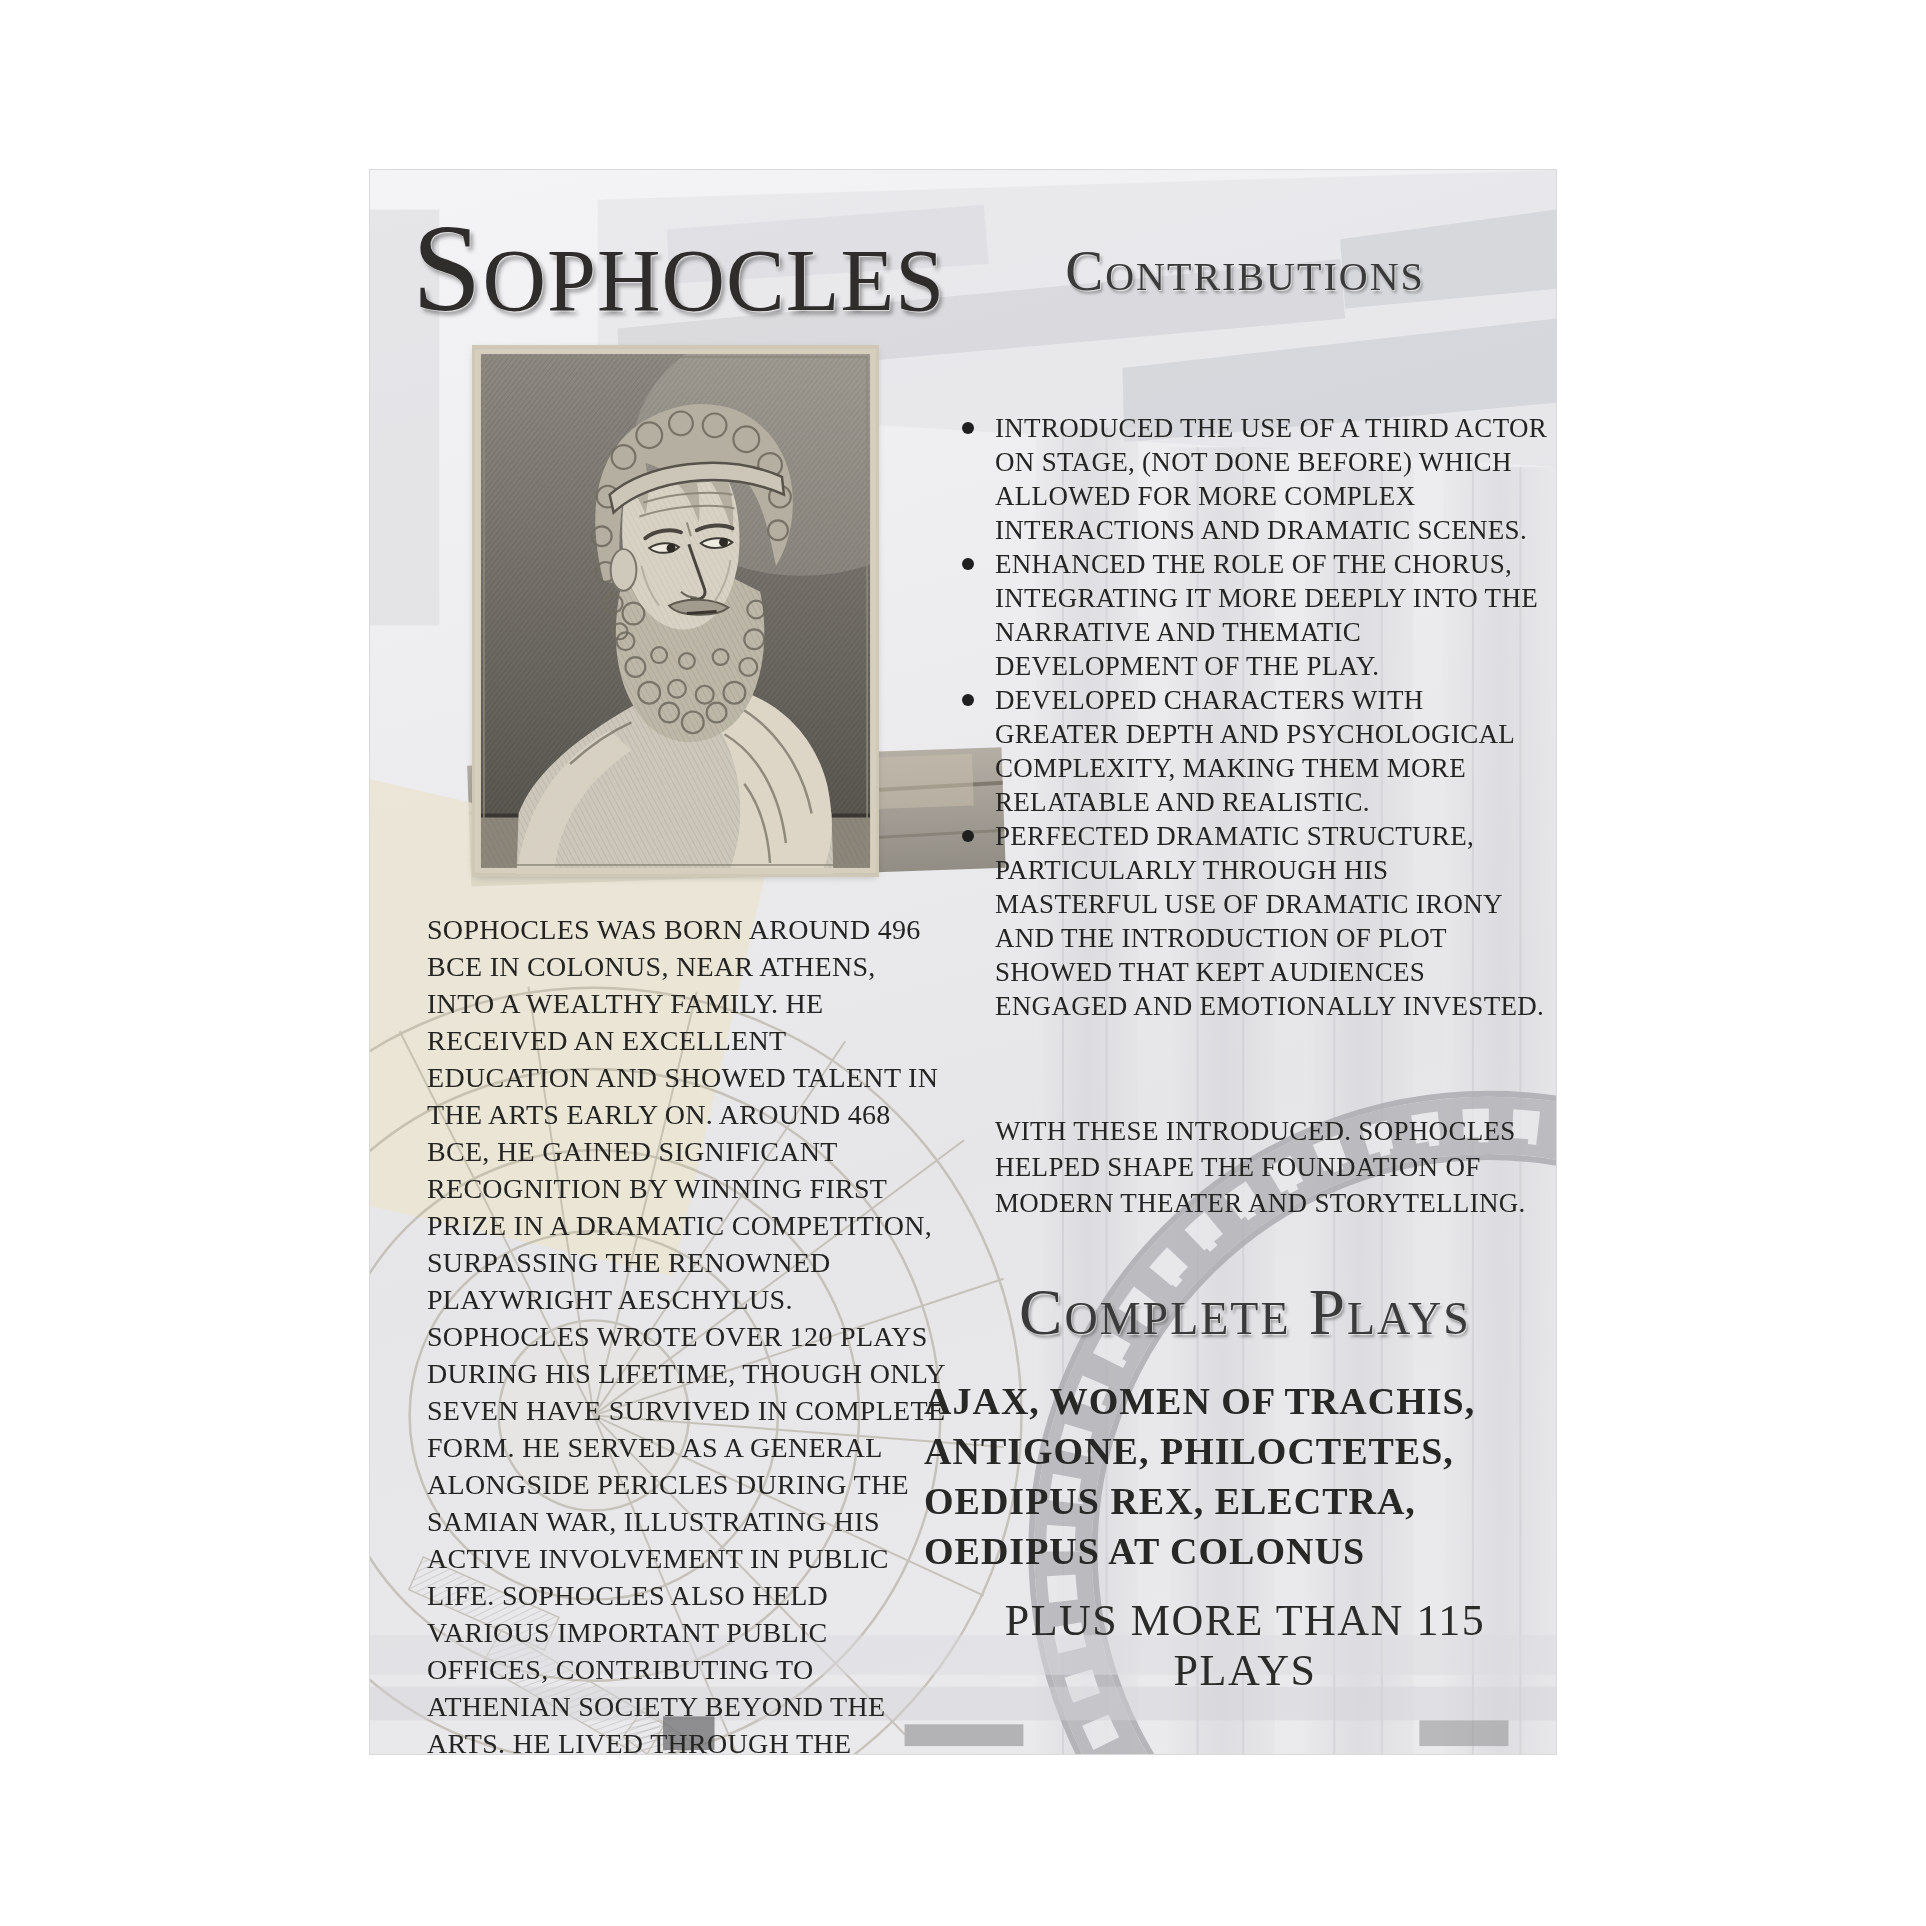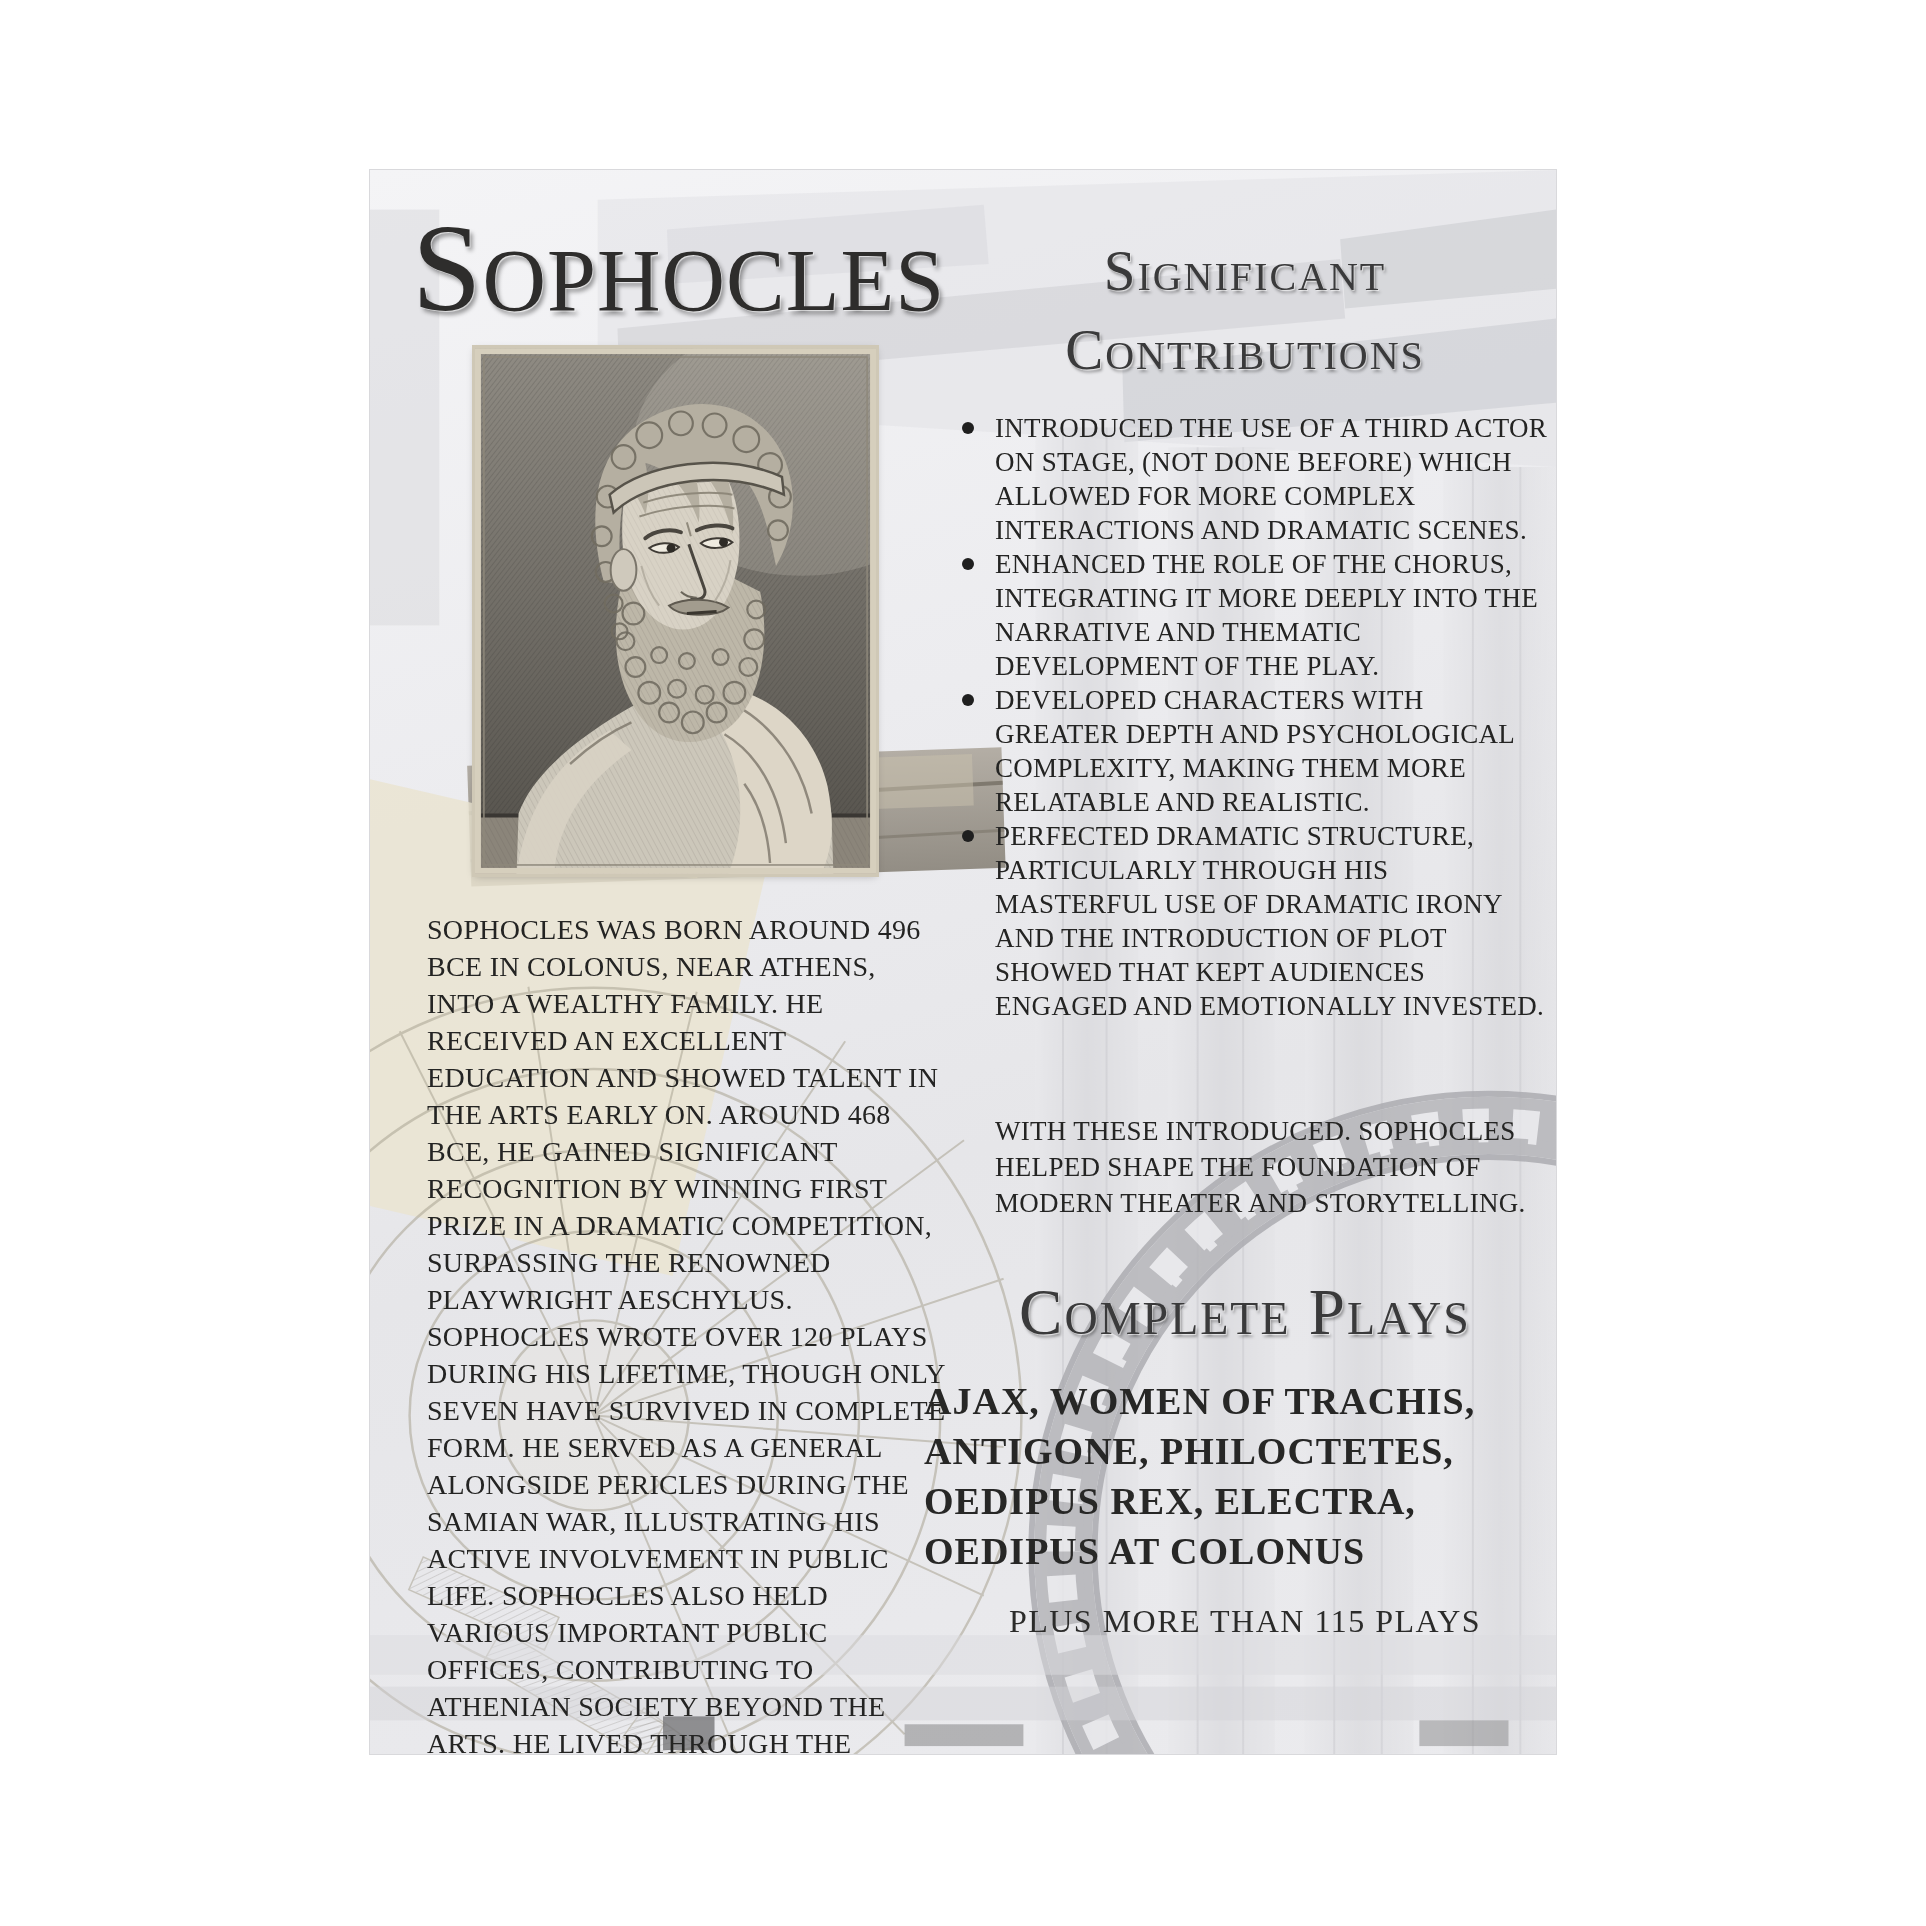--- a/index.html
+++ b/index.html
@@ -55,21 +55,21 @@
     position:absolute;left:625px;top:943px;width:554px;
     font-size:27px;line-height:36px;letter-spacing:0.3px;color:#242423;
   }
 
   .plays-list{
     position:absolute;left:554px;top:1206px;width:634px;text-align:left;
     font-size:38px;line-height:50px;font-weight:bold;letter-spacing:1px;color:#272726;
   }
   .plays-note{
     position:absolute;left:580px;top:1426px;width:590px;text-align:center;
-    font-size:32px;line-height:50px;letter-spacing:1.5px;color:#2b2b2a;
+    font-size:44px;line-height:50px;letter-spacing:1.5px;color:#2b2b2a;
   }
 </style>
 </head>
 <body>
 
 <div class="poster">
 
   <svg class="bg-layer" width="1186" height="1584" viewBox="0 0 1198 1600">
     <defs>
       <linearGradient id="stoneGrad" x1="0" y1="0" x2="0" y2="1">
@@ -273,21 +273,20 @@
       </g>
 
       <rect x="3" y="3" width="399" height="525" fill="none" stroke="#d6cfbd" stroke-width="6"></rect>
       <rect x="9" y="9" width="387" height="513" fill="none" stroke="#8e887b" stroke-width="1.5"></rect>
     </svg>
   </div>
 
   <div class="bio">SOPHOCLES WAS BORN AROUND 496 BCE IN COLONUS, NEAR ATHENS, INTO A WEALTHY FAMILY. HE RECEIVED AN EXCELLENT EDUCATION AND SHOWED TALENT IN THE ARTS EARLY ON. AROUND 468 BCE, HE GAINED SIGNIFICANT RECOGNITION BY WINNING FIRST PRIZE IN A DRAMATIC COMPETITION, SURPASSING THE RENOWNED PLAYWRIGHT AESCHYLUS. SOPHOCLES WROTE OVER 120 PLAYS DURING HIS LIFETIME, THOUGH ONLY SEVEN HAVE SURVIVED IN COMPLETE FORM. HE SERVED AS A GENERAL ALONGSIDE PERICLES DURING THE SAMIAN WAR, ILLUSTRATING HIS ACTIVE INVOLVEMENT IN PUBLIC LIFE. SOPHOCLES ALSO HELD VARIOUS IMPORTANT PUBLIC OFFICES, CONTRIBUTING TO ATHENIAN SOCIETY BEYOND THE ARTS. HE LIVED THROUGH THE GOLDEN AGE OF ATHENS, PASSING AWAY IN 406 BCE, LEAVING BEHIND A LEGACY THAT PROFOUNDLY INFLUENCED THEATER AND DRAMA.</div>
 
   <div class="heading sig-heading">
-    <div>Significant</div>
     <div>Contributions</div>
   </div>
 
   <ul class="bullets">
     <li><span class="dot"></span><span>INTRODUCED THE USE OF A THIRD ACTOR ON STAGE, (NOT DONE BEFORE) WHICH ALLOWED FOR MORE COMPLEX INTERACTIONS AND DRAMATIC SCENES.</span></li>
     <li><span class="dot"></span><span>ENHANCED THE ROLE OF THE CHORUS, INTEGRATING IT MORE DEEPLY INTO THE NARRATIVE AND THEMATIC DEVELOPMENT OF THE PLAY.</span></li>
     <li><span class="dot"></span><span>DEVELOPED CHARACTERS WITH GREATER DEPTH AND PSYCHOLOGICAL COMPLEXITY, MAKING THEM MORE RELATABLE AND REALISTIC.</span></li>
     <li><span class="dot"></span><span>PERFECTED DRAMATIC STRUCTURE, PARTICULARLY THROUGH HIS MASTERFUL USE OF DRAMATIC IRONY AND THE INTRODUCTION OF PLOT SHOWED THAT KEPT AUDIENCES ENGAGED AND EMOTIONALLY INVESTED.</span></li>
   </ul>
 

